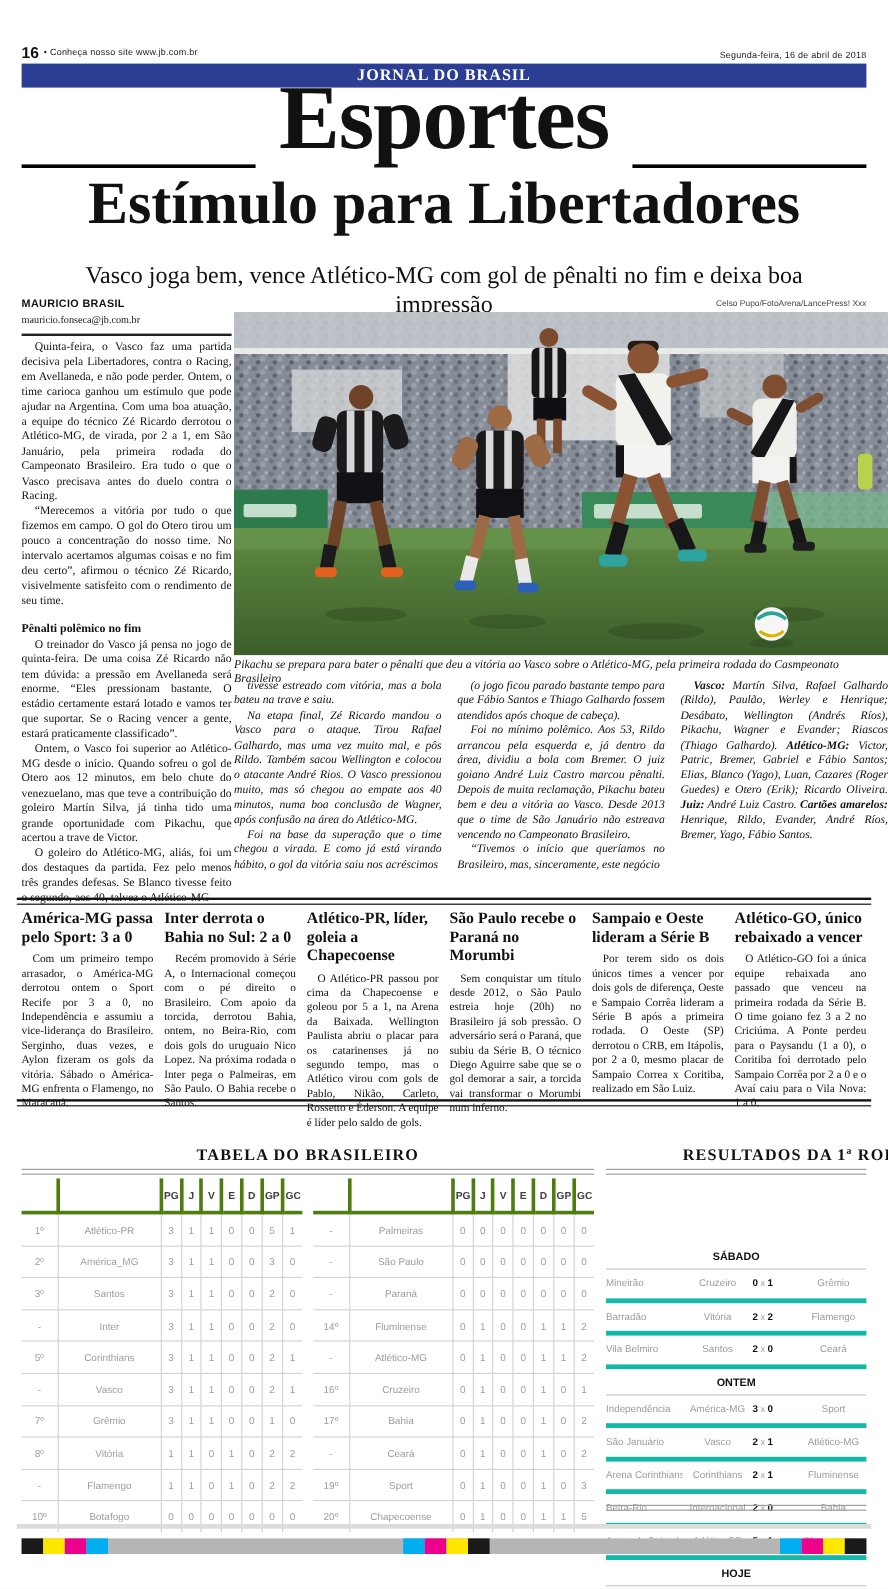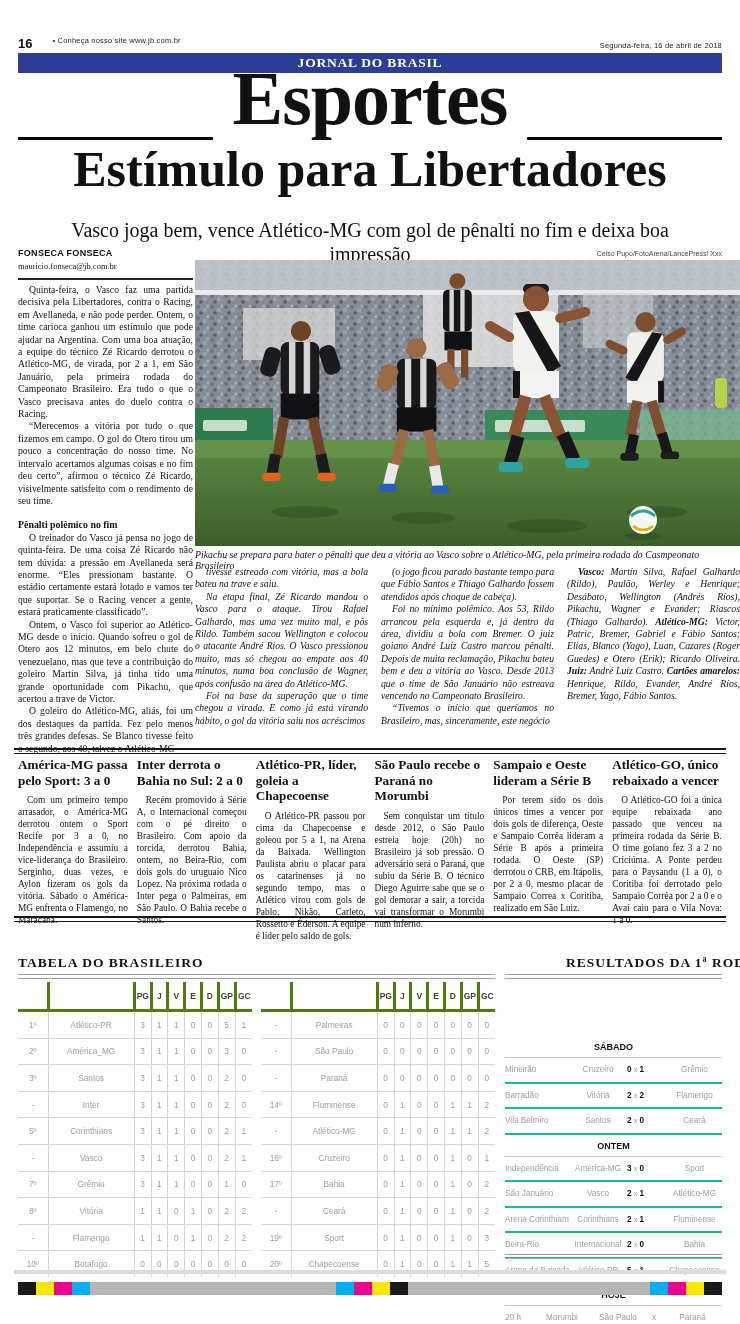--- a/index.html
+++ b/index.html
@@ -1,20 +1,20 @@
 <!DOCTYPE html>
 <html lang="pt"><head>
 <meta charset="utf-8">
 <style>
   html,body{margin:0;padding:0;background:#f2f2f2;}
   .page{position:relative;width:740px;height:1324px;background:#fff;margin:0 auto;overflow:hidden;
         font-family:"Liberation Serif","DejaVu Serif",serif;color:#111;}
   
   .topbar{position:absolute;top:36px;left:18px;right:18px;display:flex;justify-content:space-between;align-items:baseline;}
-  .topbar .left{display:flex;align-items:flex-start;gap:20px;}
+  .topbar .left{display:flex;align-items:center;gap:4px;}
   .pageno{font:bold 13px "Liberation Sans","DejaVu Sans",sans-serif;}
   .sitenote,.dateline{font:7.5px "Liberation Sans","DejaVu Sans",sans-serif;color:#222;letter-spacing:.2px;}
   
   .masthead{position:absolute;top:53px;left:18px;right:18px;height:20px;background:#2c3e94;color:#fff;
             text-align:center;font-weight:bold;font-size:13.5px;line-height:20px;letter-spacing:.8px;}
   
   .section-title{position:absolute;top:56px;left:0;width:740px;text-align:center;font-weight:bold;
                  font-size:76px;line-height:84px;letter-spacing:-1px;margin:0;}
   .section-rule{position:absolute;top:137px;height:2.5px;background:#000;}
   .rule-l{left:18px;width:195px;}
@@ -39,37 +39,37 @@
   .art p{margin:0;font-size:9.7px;line-height:12.4px;text-align:justify;text-indent:11px;}
   .art p.sub-hed{font-weight:bold;text-indent:0;margin-top:12px;font-size:9.9px;}
   .art .b{font-weight:bold;}
   
   .dbl-rule{position:absolute;left:14px;right:14px;height:3px;border-top:2px solid #151515;border-bottom:1px solid #151515;}
   .briefs{position:absolute;top:757px;left:18px;right:18px;display:flex;gap:9px;}
   .brief{flex:1;min-width:0;}
   .brief h3{margin:0 0 6px;font-size:13.2px;line-height:15.5px;font-weight:bold;}
   .brief p{margin:0;font-size:9.4px;line-height:12px;text-align:justify;text-indent:9px;}
   
-  .tbl-title{position:absolute;top:955px;font-weight:bold;font-size:13.5px;letter-spacing:1px;text-align:left;margin:0;}
+  .tbl-title{position:absolute;top:955px;font-weight:bold;font-size:13.5px;letter-spacing:1px;text-align:center;margin:0;}
   #standings-title{left:18px;width:477px;}
   #results-title{left:534px;width:217px;margin-left:32px;}
   .gray-dbl{position:absolute;height:3px;border-top:1px solid #9e9e9e;border-bottom:1px solid #9e9e9e;}
   #rule-standings{top:974px;left:18px;width:477px;}
   #rule-results{top:974px;left:505px;width:217px;}
   table.standings{position:absolute;top:982px;width:234px;border-collapse:collapse;border:hidden;
                   font-family:"Liberation Sans","DejaVu Sans",sans-serif;table-layout:fixed;}
   #standA{left:18px;} #standB{left:261px;}
   .standings th{font-size:8.5px;color:#3f3f3f;font-weight:bold;height:25px;border:3px solid #4d7c0f;}
   .standings td{font-size:8.3px;color:#9c9c9c;text-align:center;height:23.6px;border:1px solid #d4d4d4;
                 overflow:hidden;white-space:nowrap;}
   
   .results{position:absolute;top:1036px;left:505px;width:217px;font-family:"Liberation Sans","DejaVu Sans",sans-serif;}
   .res-label{font-weight:bold;font-size:9px;color:#111;text-align:center;padding:6px 0 5px;border-bottom:1px solid #c9c9c9;}
   .res-row{display:grid;grid-template-columns:64px 58px 40px 55px;align-items:center;height:23.5px;
-           border-bottom:2px solid #14b8a6;font-size:8.2px;color:#9c9c9c;}
+           border-bottom:4px solid #14b8a6;font-size:8.2px;color:#9c9c9c;}
   .res-row .venue{text-align:left;overflow:hidden;white-space:nowrap;}
   .res-row .home,.res-row .away{text-align:center;overflow:hidden;white-space:nowrap;}
   .res-row .score{text-align:left;color:#111;font-weight:bold;}
   .res-row .score .x{color:#9c9c9c;font-weight:normal;font-size:7.5px;}
   .res-today{display:grid;grid-template-columns:28px 58px 54px 18px 59px;align-items:center;height:23.5px;
              border-bottom:7px solid #0f172a;font-size:8.2px;color:#9c9c9c;}
   .res-today span{text-align:center;overflow:hidden;white-space:nowrap;}
   .res-today .time{text-align:left;}
   .results-end{position:absolute;top:1254px;left:505px;width:217px;height:3px;
                border-top:1px solid #9e9e9e;border-bottom:1px solid #9e9e9e;}
@@ -94,21 +94,21 @@
   <div class="masthead">JORNAL DO BRASIL</div>
 
   <h1 class="section-title">Esportes</h1>
   <div class="section-rule rule-l"></div>
   <div class="section-rule rule-r"></div>
 
   <h2 class="headline">Estímulo para Libertadores</h2>
   <div class="subhead">Vasco joga bem, vence Atlético-MG com gol de pênalti no fim e deixa boa impressão</div>
 
   <div class="byline">
-    <div class="name">FONSECA FONSECA</div>
+    <div class="name">MAURICIO BRASIL</div>
     <div class="email">mauricio.fonseca@jb.com.br</div>
   </div>
   <div class="credit">Celso Pupo/FotoArena/LancePress! Xxx</div>
 
   <div class="photo">
     <svg viewBox="0 0 545 286" preserveAspectRatio="none">
       <defs>
         <pattern id="crowd" width="14" height="11" patternUnits="userSpaceOnUse">
           <rect width="14" height="11" fill="#868c96"></rect>
           <circle cx="3" cy="3" r="2.1" fill="#6d7380"></circle>

